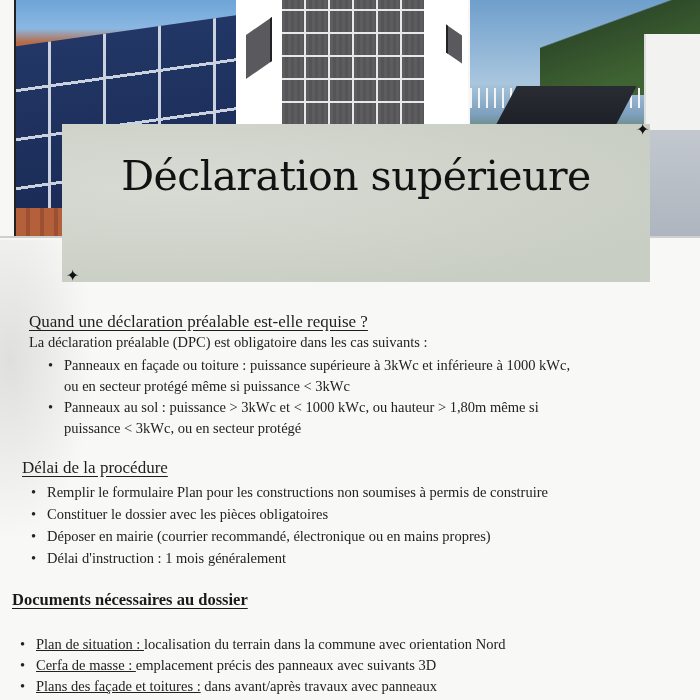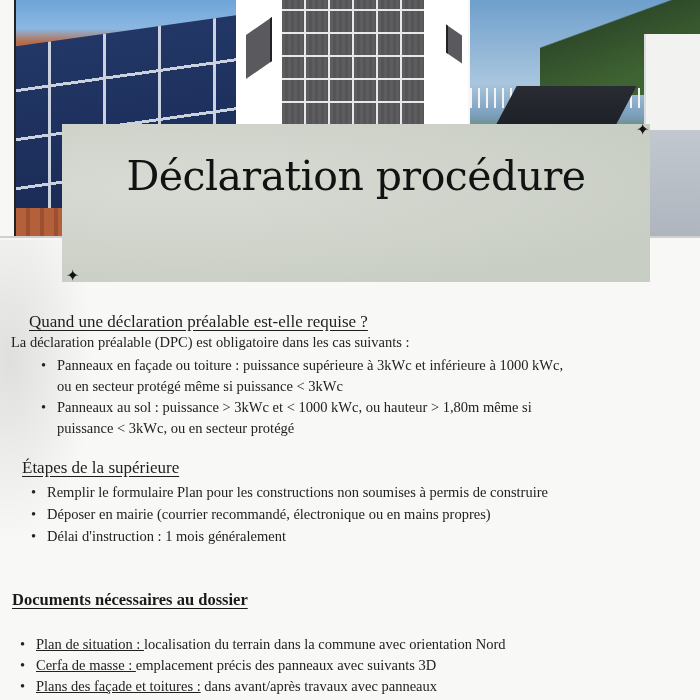--- a/index.html
+++ b/index.html
@@ -40,25 +40,25 @@
   .card .title { position:absolute; left:0; width:100%; top:28px; text-align:center; font-size:41px; font-family:"DejaVu Serif","Liberation Serif",serif; letter-spacing:-0.5px; color:#121212; }
   .card .subtitle { position:absolute; left:0; width:100%; top:84px; text-align:center; font-size:30px; font-family:"Liberation Serif",serif; color:#121212; }
   .star { position:absolute; font-size:16px; line-height:16px; color:#111; }
   .star.tr { left:574px; top:-2px; }
   .star.bl { left:4px; top:144px; }
 
   
   .content { position:absolute; left:0; top:0; width:700px; }
   .h2 { position:absolute; font-size:17px; text-decoration:underline; text-underline-offset:3px; color:#1e1e1e; }
   .h2.q { left:29px; top:312px; }
-  .intro { position:absolute; left:11px; top:334px; font-size:14.5px; color:#222; }
+  .intro { position:absolute; left:29px; top:334px; font-size:14.5px; color:#222; }
   ul.lst { position:absolute; margin:0; padding:0; list-style:none; font-size:14.5px; color:#222; }
   ul.lst li { position:relative; padding-left:18px; line-height:21px; }
   ul.lst li::before { content:"\2022"; position:absolute; left:2px; top:0; }
-  .l1 { left:39px; top:355px; width:620px; }
+  .l1 { left:46px; top:355px; width:620px; }
   .h2.e { left:22px; top:458px; }
   .l2 { left:29px; top:481px; width:640px; line-height:22px; }
   .l2 li { line-height:22px !important; }
   .h3 { position:absolute; left:12px; top:590px; font-size:16.5px; font-weight:bold; text-decoration:underline; text-underline-offset:3px; color:#1a1a1a; }
   .l3 { left:18px; top:634px; width:660px; }
   .l3 .u { text-decoration:underline;text-align:center; }
 </style>
 </head>
 <body>
 
@@ -77,35 +77,36 @@
   <div class="mount"></div>
   <div class="rail"></div>
   <div class="terrace"></div>
   <div class="solar"></div>
   <div class="house"></div>
 </div>
 <div class="frame-line"></div>
 
 <div class="card">
   <span class="star tr">✦</span>
-  <div class="title">Déclaration procédure</div>
+  <div class="title">Déclaration supérieure</div>
   <span class="star bl">✦</span>
 </div>
 
 <div class="content">
   <div class="h2 q">Quand une déclaration préalable est-elle requise ?</div>
   <div class="intro">La déclaration préalable (DPC) est obligatoire dans les cas suivants :</div>
   <ul class="lst l1">
     <li><span>Panneaux en façade ou toiture : puissance supérieure à 3kWc et inférieure à 1000 kWc,</span><br><span>ou en secteur protégé même si puissance &lt; 3kWc</span></li>
     <li><span>Panneaux au sol : puissance &gt; 3kWc et &lt; 1000 kWc, ou hauteur &gt; 1,80m même si</span><br><span>puissance &lt; 3kWc, ou en secteur protégé</span></li>
   </ul>
 
-  <div class="h2 e">Étapes de la supérieure</div>
+  <div class="h2 e">Délai de la procédure</div>
   <ul class="lst l2">
     <li>Remplir le formulaire Plan  pour les constructions non soumises à permis de construire</li>
+    <li>Constituer le dossier avec les pièces obligatoires</li>
     <li>Déposer en mairie (courrier recommandé, électronique ou en mains propres)</li>
     <li>Délai d'instruction : 1 mois généralement</li>
   </ul>
 
   <div class="h3">Documents nécessaires au dossier</div>
   <ul class="lst l3">
     <li><span class="u">Plan de situation : </span><span>localisation du terrain dans la commune avec orientation Nord</span></li>
     <li><span class="u">Cerfa de masse : </span><span>emplacement précis des panneaux avec suivants 3D</span></li>
     <li><span class="u">Plans des façade et toitures :</span><span> dans avant/après travaux avec panneaux</span></li>
   </ul>

